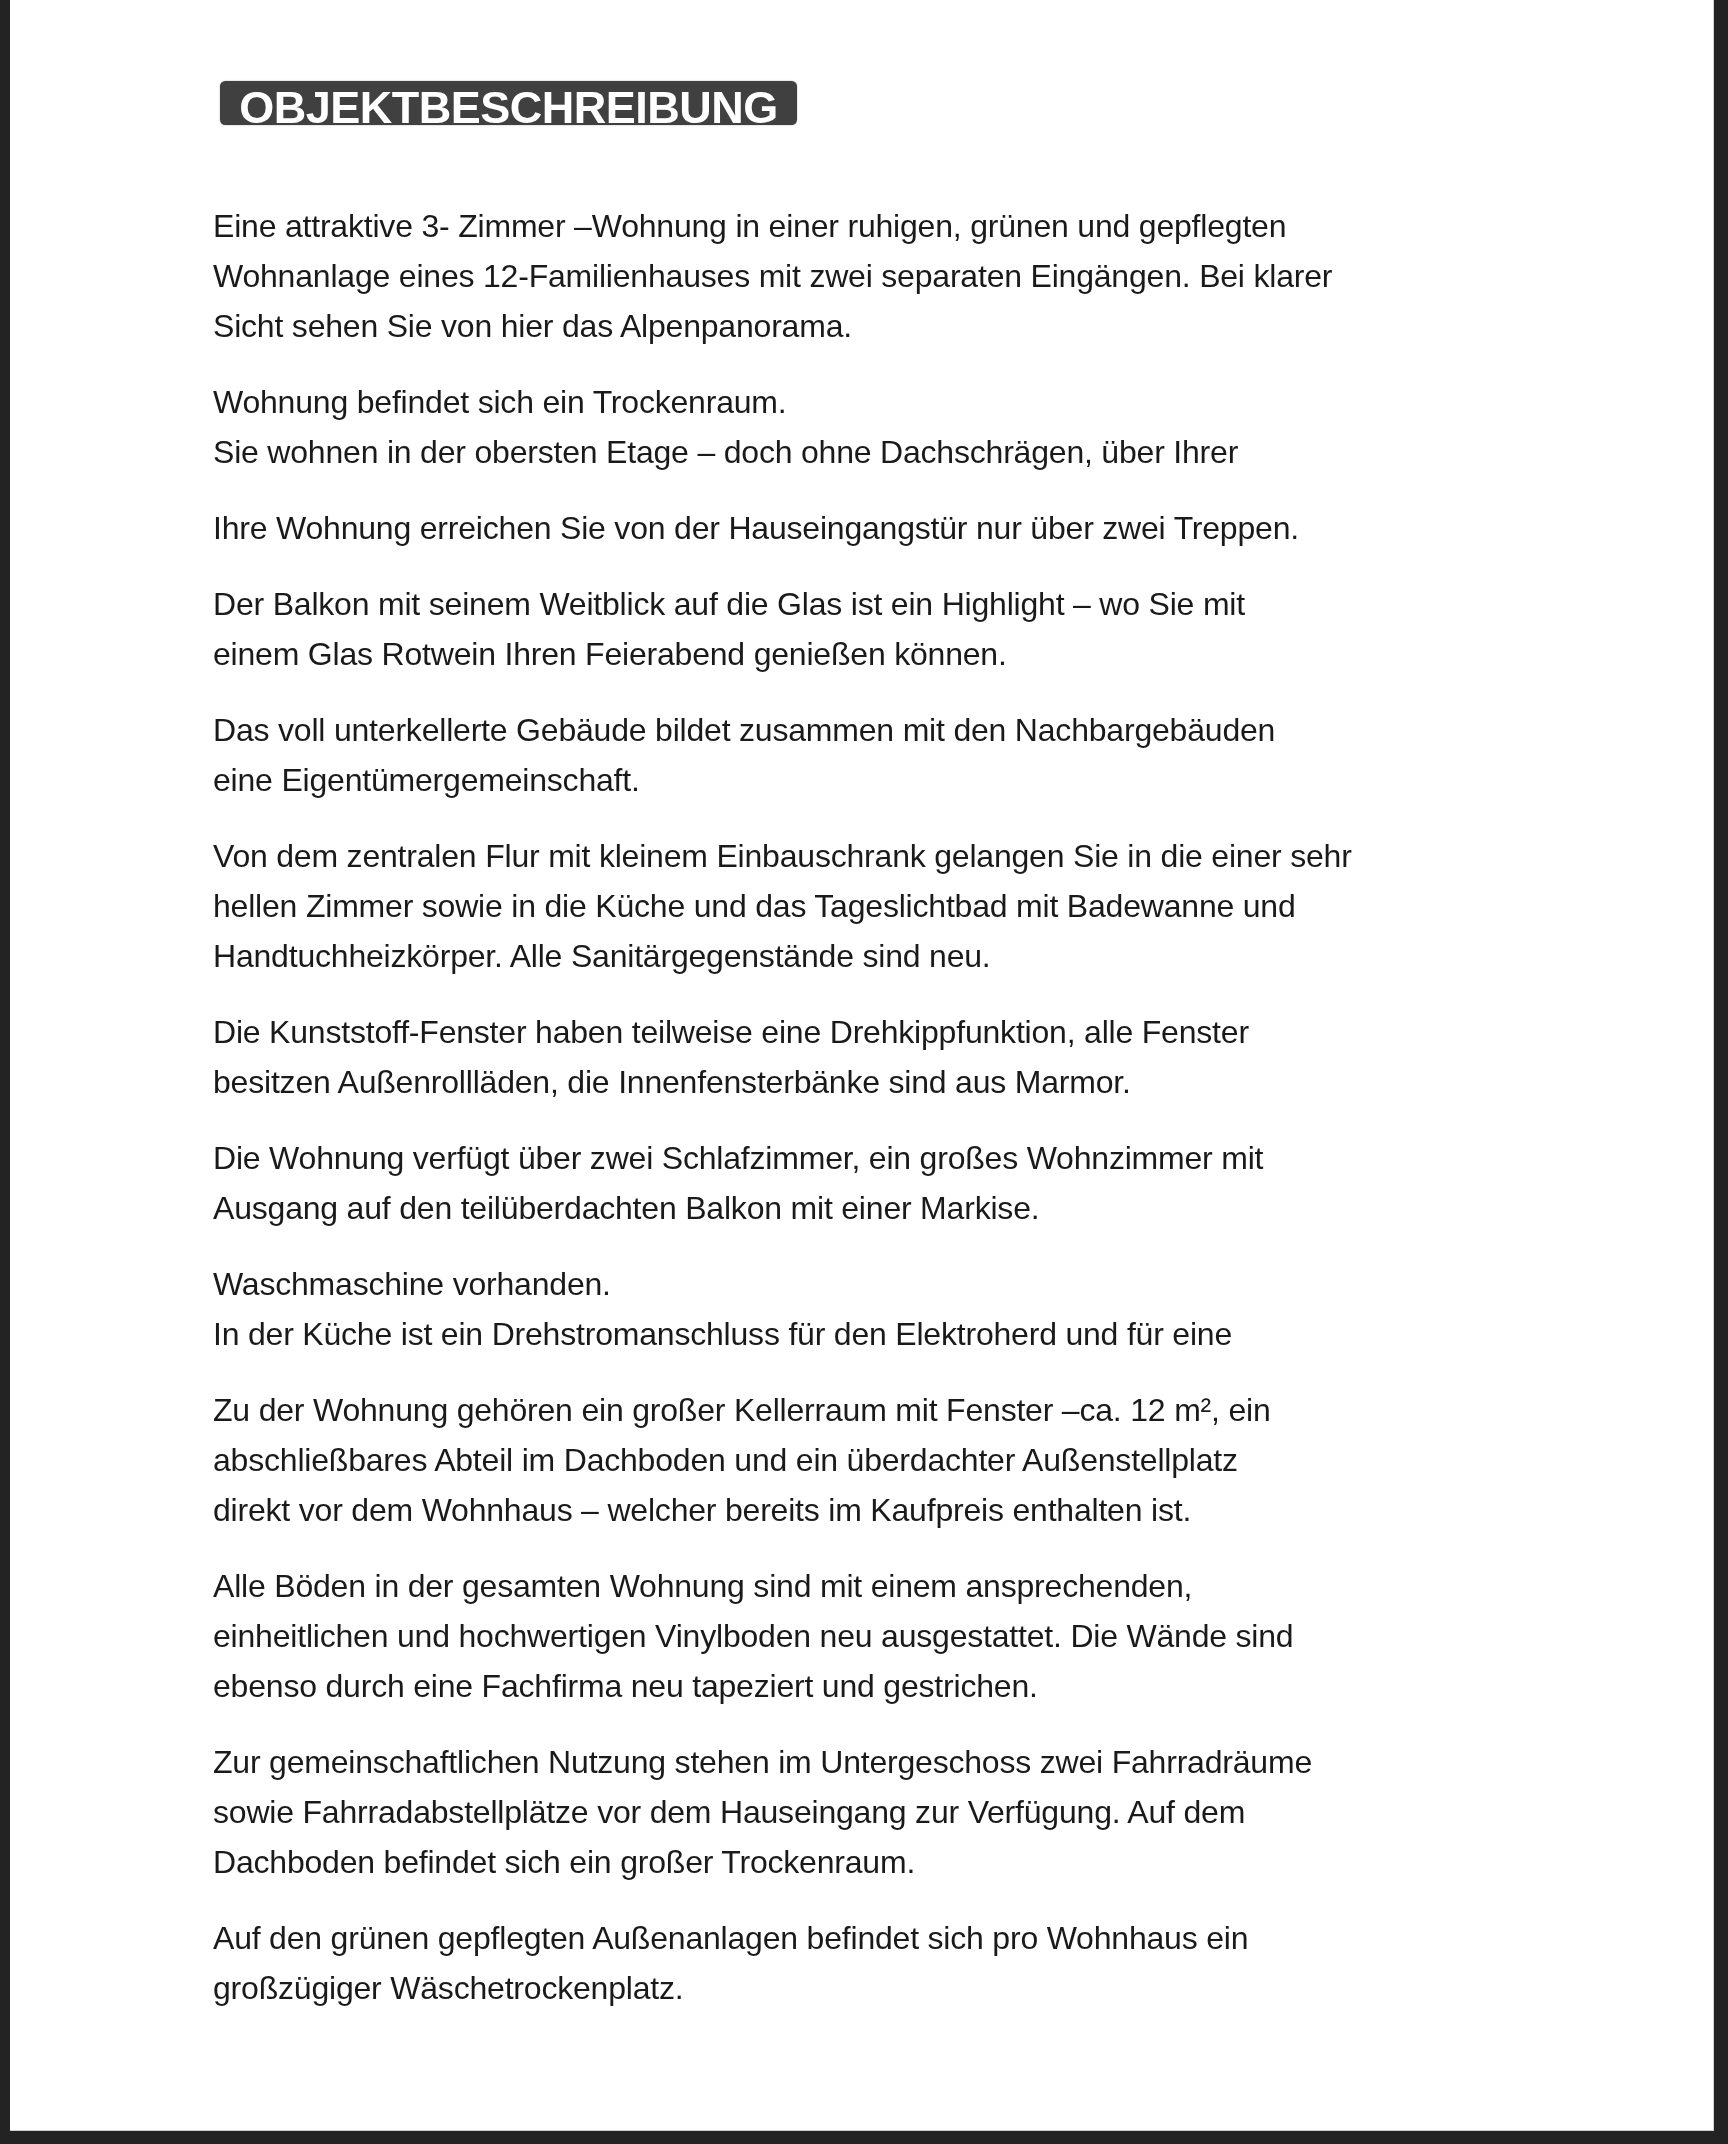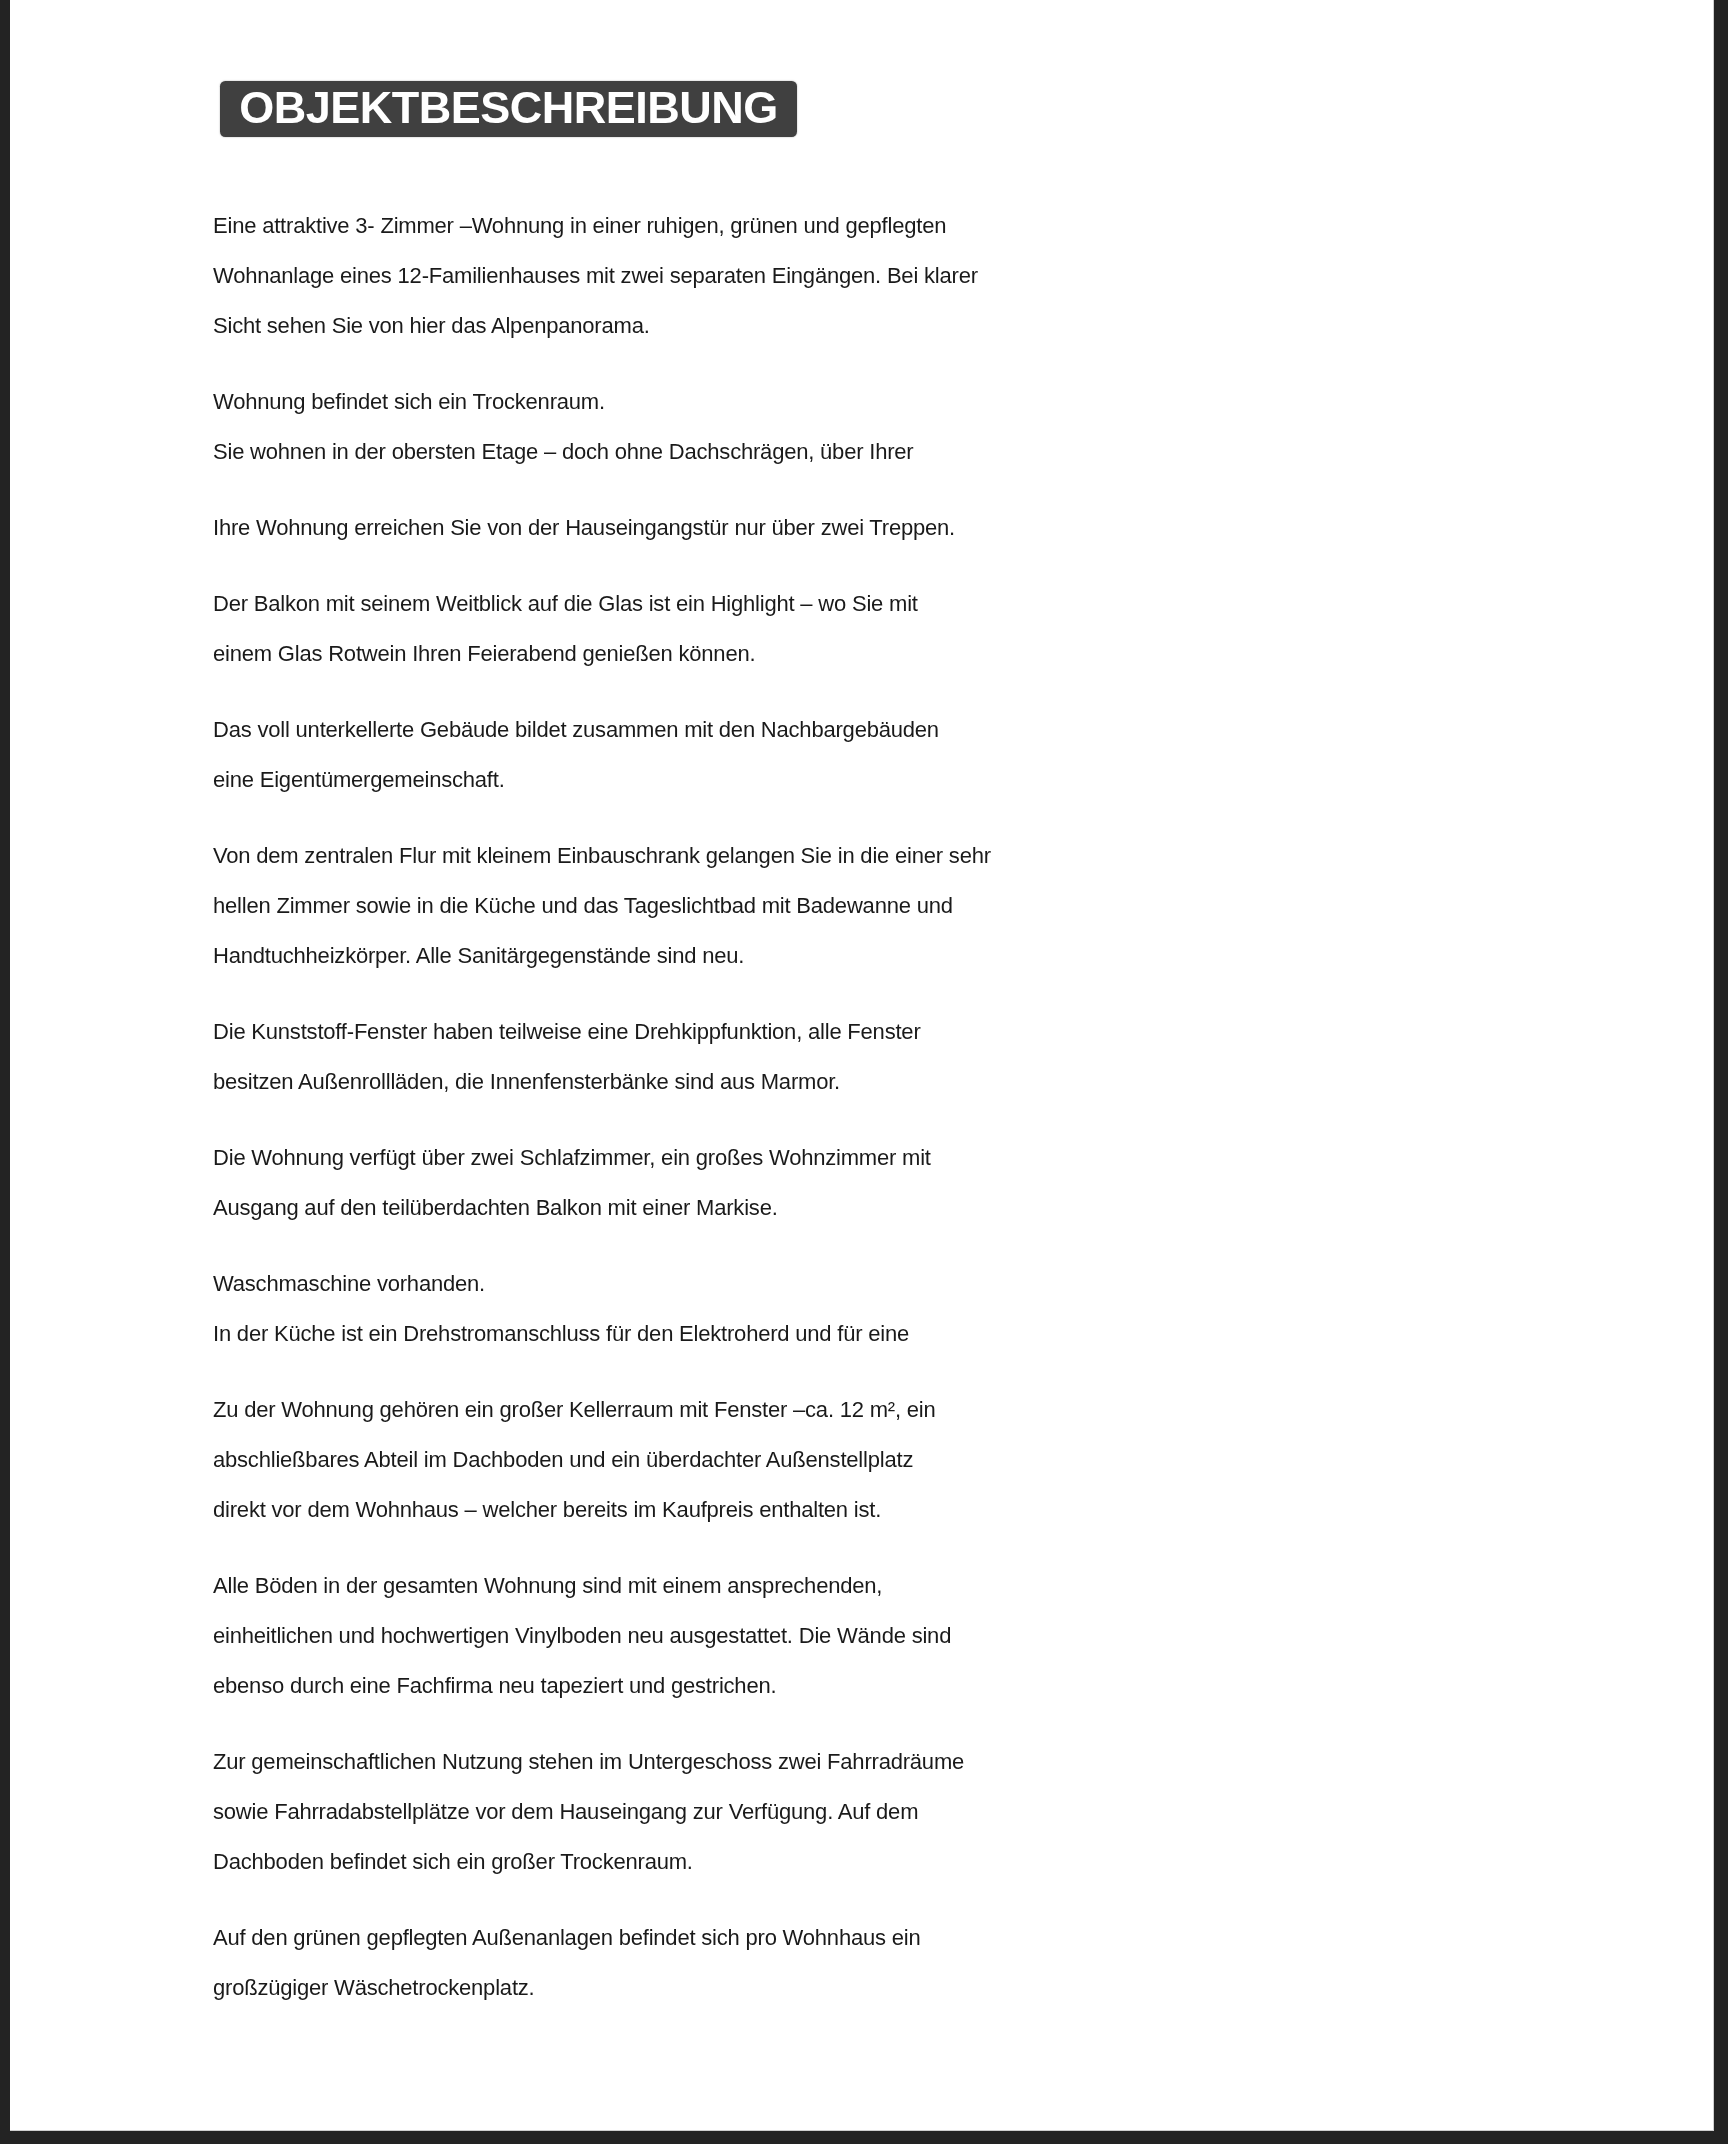--- a/index.html
+++ b/index.html
@@ -23,42 +23,42 @@
       background: #ffffff;
       border-right: 1.8px solid #cfcfcf;
       border-bottom: 1.8px solid #cfcfcf;
       box-sizing: border-box;
     }
     .heading-badge {
       position: absolute;
       left: 210px;
       top: 81px;
       width: 577px;
-      height: 56px;
+      height: 44px;
       background: #404040;
       border-radius: 5.4px;
       box-shadow: 0 0 1.8px rgba(0,0,0,0.35);
       color: #ffffff;
       font-family: "Liberation Sans", sans-serif;
       font-weight: bold;
       font-size: 45px;
       line-height: 54px;
       text-align: center;
       letter-spacing: -0.5px;
       white-space: nowrap;
       overflow: hidden;
     }
     .body-text {
       position: absolute;
       left: 203px;
       top: 201px;
       width: 1440px;
       color: #1a1a1a;
       font-family: "Liberation Sans", sans-serif;
-      font-size: 22px;
+      font-size: 32px;
       line-height: 50px;
     }
     .para {
       margin: 0 0 26px 0;
     }
     .line {
       display: block;
       white-space: nowrap;
       letter-spacing: -0.2px;
     }

